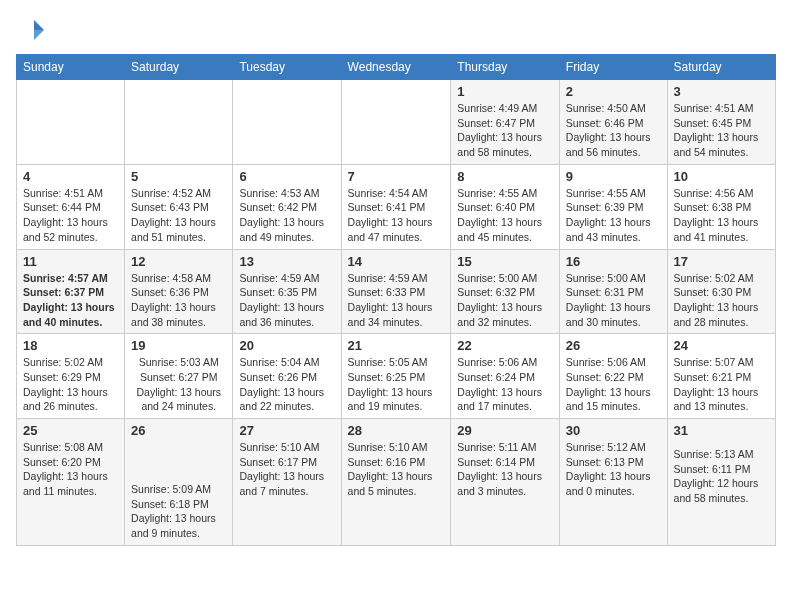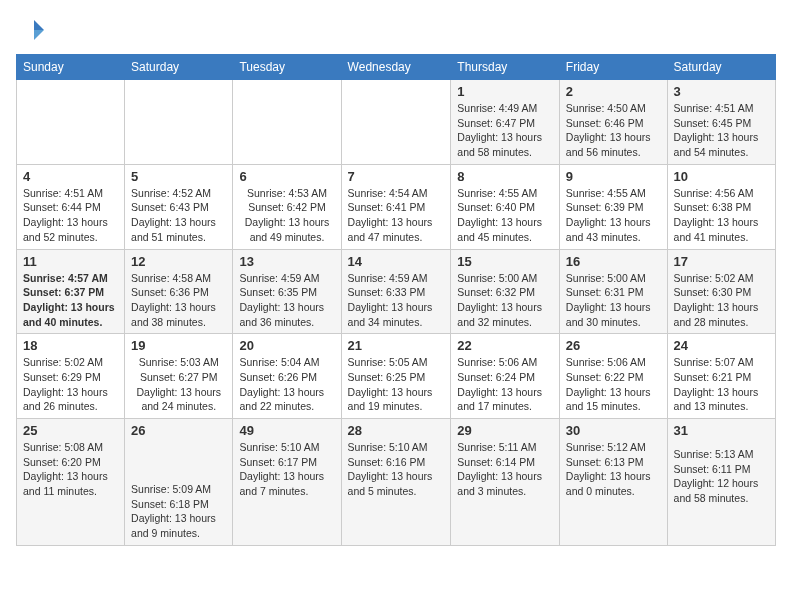--- a/index.html
+++ b/index.html
@@ -164,21 +164,21 @@
         </td>
         <td>
           <span class="day-number">5</span>
           <div class="day-detail" style="white-space: pre-line;">Sunrise: 4:52 AM
 Sunset: 6:43 PM
 Daylight: 13 hours
 and 51 minutes.</div>
         </td>
         <td>
           <span class="day-number">6</span>
-          <div class="day-detail" style="white-space: pre-line; text-align: center;">Sunrise: 4:53 AM
+          <div class="day-detail" style="white-space: pre-line;">Sunrise: 4:53 AM
 Sunset: 6:42 PM
 Daylight: 13 hours
 and 49 minutes.</div>
         </td>
         <td>
           <span class="day-number">7</span>
           <div class="day-detail" style="white-space: pre-line;">Sunrise: 4:54 AM
 Sunset: 6:41 PM
 Daylight: 13 hours
 and 47 minutes.</div>
@@ -316,21 +316,21 @@
 and 11 minutes.</div>
         </td>
         <td>
           <span class="day-number">26</span>
           <div class="day-detail" style="white-space: pre-line; margin-top: 44px;">Sunrise: 5:09 AM
 Sunset: 6:18 PM
 Daylight: 13 hours
 and 9 minutes.</div>
         </td>
         <td>
-          <span class="day-number">49</span>
+          <span class="day-number">27</span>
           <div class="day-detail" style="white-space: pre-line;">Sunrise: 5:10 AM
 Sunset: 6:17 PM
 Daylight: 13 hours
 and 7 minutes.</div>
         </td>
         <td>
           <span class="day-number">28</span>
           <div class="day-detail" style="white-space: pre-line;">Sunrise: 5:10 AM
 Sunset: 6:16 PM
 Daylight: 13 hours

